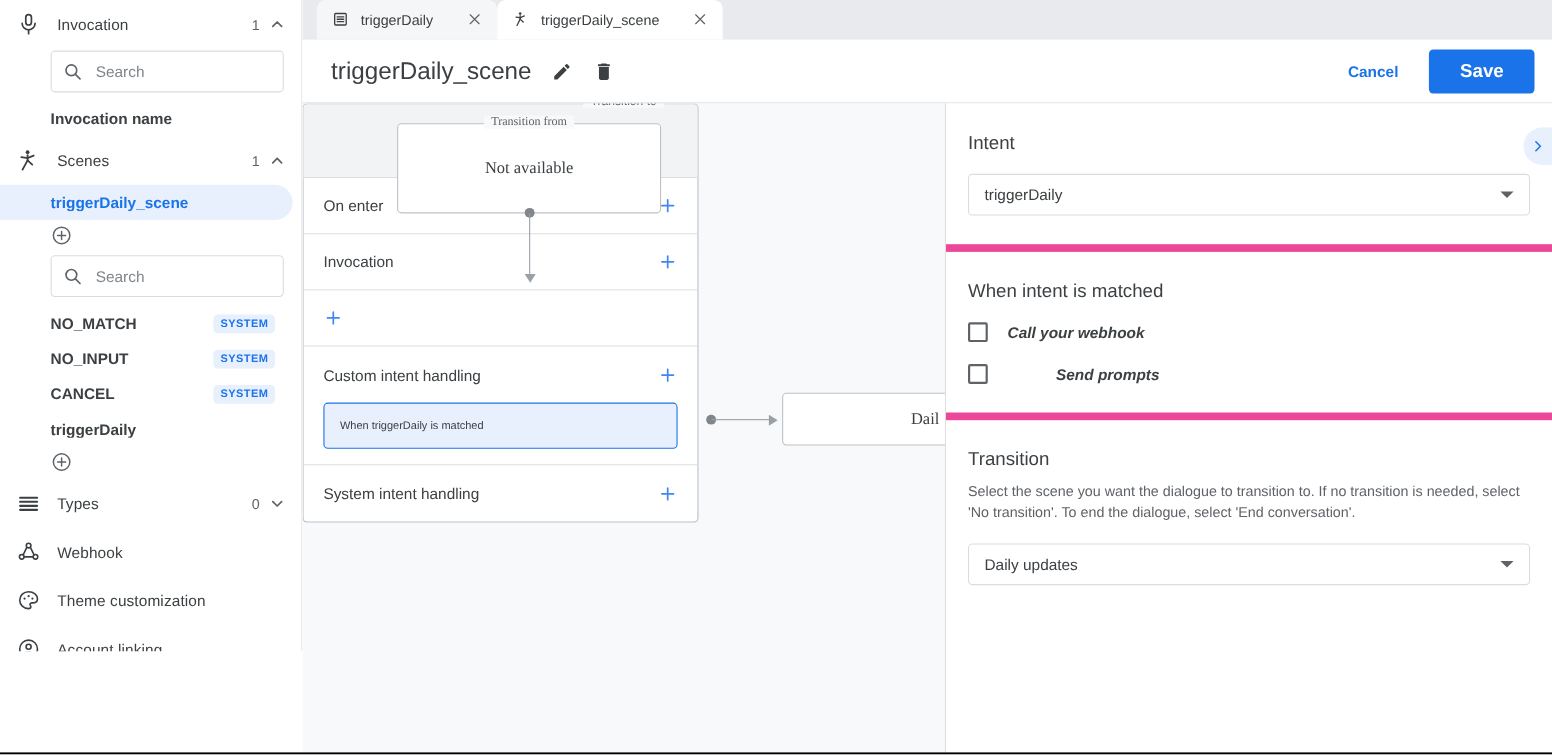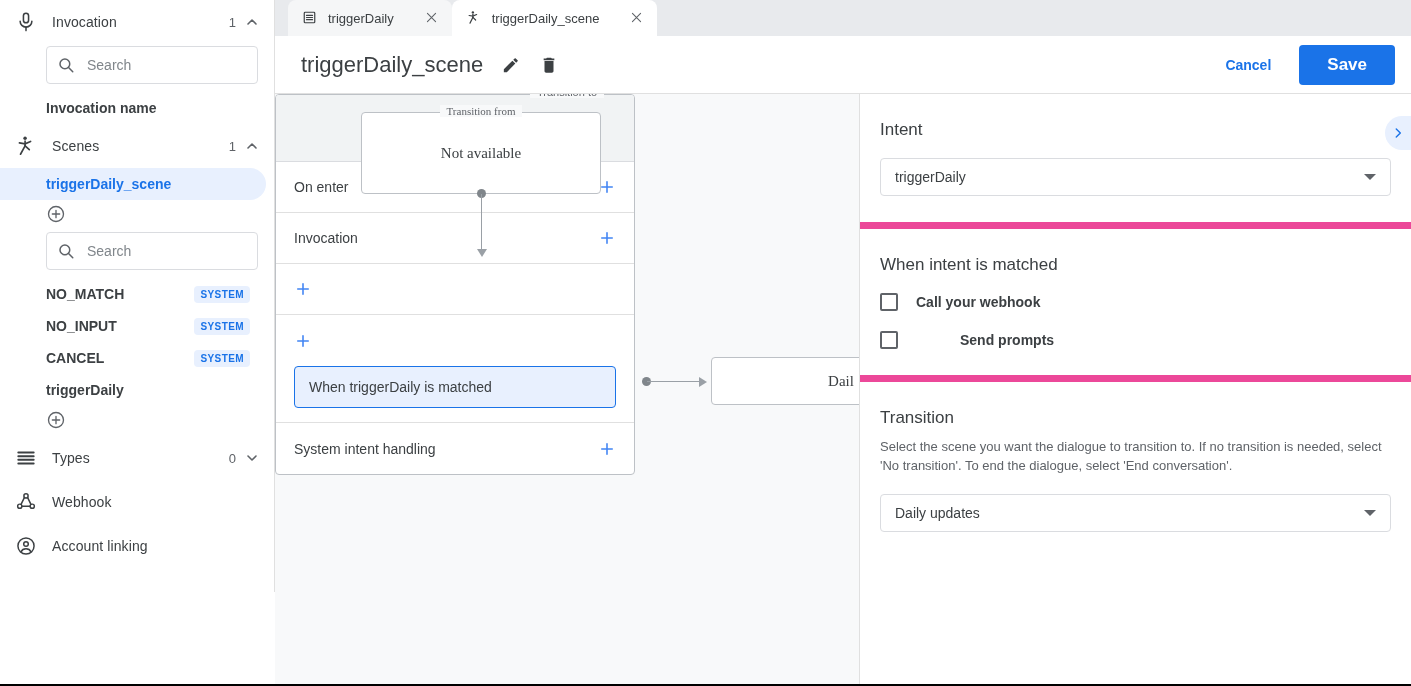--- a/index.html
+++ b/index.html
@@ -168,21 +168,21 @@
   .scene-row .sr-label { flex: 1 1 auto; font-size: 14px; color: #3c4043; }
   .plus-ico { width: 18px; height: 18px; color: #4285f4; cursor: pointer; flex:0 0 18px; }
   .plus-ico svg { display: block; }
 
   .section-with-child { border-bottom: 1px solid #e0e0e0; }
   .section-with-child .scene-row { border-bottom: none; }
   .chip {
     margin: 0 18px 14px 18px;
     background: #e8f0fe; border: 1px solid #1a73e8; border-radius: 4px;
     height: 42px; display: flex; align-items: center;
-    padding-left: 14px; font-size: 14px; color: #3c4043;
+    padding-left: 14px; font-size: 10px; color: #3c4043;
     cursor: pointer;
   }
 
   #node-right {
     left: 436px; top: 263px; width: 260px; height: 48px;
     display: flex; align-items: center; justify-content: center;
     font-size: 15px; color: #3c4043;
   }
 
   .dot { position: absolute; width: 9px; height: 9px; border-radius: 50%; background: #80868b; }
@@ -212,21 +212,21 @@
     height: 38px; border: 1px solid #dadce0; border-radius: 4px;
     display: flex; align-items: center; padding: 0 14px;
     font-size: 14px; color: #3c4043; cursor: pointer; background: #fff;
   }
   .select .sel-val { flex: 1 1 auto; }
   .caret {
     width: 0; height: 0;
     border-left: 6px solid transparent; border-right: 6px solid transparent;
     border-top: 6px solid #5f6368;
   }
-  .cbrow { display: flex; align-items: center; margin-bottom: 20px; cursor: pointer; }
+  .cbrow { display: flex; align-items: center; margin-bottom: 20px; cursor: pointer; font-style: italic; }
   .cbrow:last-child { margin-bottom: 0; gap: 44px; }
   .cbox {
     width: 18px; height: 18px; border: 2px solid #5f6368;
     border-radius: 2px; flex: 0 0 18px; margin-right: 18px; background: #fff;
   }
   .cblabel { font-size: 14px; font-weight: bold; color: #3c4043; }
   .checkboxes { margin-top: 4px; }
 
   .collapse-tab {
     position: absolute; right: 0; top: 22px;
@@ -362,20 +362,31 @@
         <svg width="22" height="22" viewBox="0 0 24 24" fill="none" stroke="currentColor" stroke-width="1.6">
           <circle cx="12" cy="5.4" r="2.3"></circle>
             <circle cx="5.2" cy="16.6" r="2.3"></circle>
             <circle cx="18.8" cy="16.6" r="2.3"></circle>
           <path d="M10.2 7.2L6.6 14.6M13.8 7.2l3.6 7.4M7.5 16.6h9" stroke-linecap="round"></path>
         </svg>
       </span>
       <span class="nav-label">Webhook</span>
     </div>
 
+    <div class="nav-section-head">
+      <span class="nav-ico">
+        <svg width="22" height="22" viewBox="0 0 24 24" fill="none" stroke="currentColor" stroke-width="1.6">
+          <path d="M12 3.2c-4.9 0-8.8 3.7-8.8 8.4 0 4.7 3.9 8.4 8.8 8.4 1.5 0 2.2-1 2.2-1.9 0-.9-.8-1.4-.8-2.3 0-.9.8-1.6 1.8-1.6h1.5c2.4 0 4.1-1.7 4.1-4 0-3.9-3.8-7-8.8-7z"></path>
+          <circle cx="8" cy="10" r="1.1" fill="currentColor" stroke="none"></circle>
+          <circle cx="12" cy="7.6" r="1.1" fill="currentColor" stroke="none"></circle>
+          <circle cx="15.8" cy="10" r="1.1" fill="currentColor" stroke="none"></circle>
+        </svg>
+      </span>
+      <span class="nav-label">Theme customization</span>
+    </div>
 
     <div class="nav-section-head">
       <span class="nav-ico">
         <svg width="22" height="22" viewBox="0 0 24 24" fill="none" stroke="currentColor" stroke-width="1.6">
           <circle cx="12" cy="12" r="8.8"></circle>
             <circle cx="12" cy="9.8" r="2.5"></circle>
           <path d="M6.6 18.4c1-2.2 3-3.3 5.4-3.3s4.4 1.1 5.4 3.3" stroke-linecap="round"></path>
         </svg>
       </span>
       <span class="nav-label">Account linking</span>
@@ -481,20 +492,21 @@
           <div class="scene-row">
             <span class="plus-ico">
               <svg width="18" height="18" viewBox="0 0 24 24" fill="none" stroke="currentColor" stroke-width="2.1" stroke-linecap="round">
                   <path d="M12 5v14M5 12h14"></path>
                 </svg>
             </span>
           </div>
 
           <div class="section-with-child">
             <div class="scene-row">
+              <span class="sr-label">Custom intent handling</span>
               <span class="plus-ico">
                 <svg width="18" height="18" viewBox="0 0 24 24" fill="none" stroke="currentColor" stroke-width="2.1" stroke-linecap="round">
                     <path d="M12 5v14M5 12h14"></path>
                   </svg>
               </span>
             </div>
             <div class="chip">When triggerDaily is matched</div>
           </div>
 
           <div class="scene-row">

